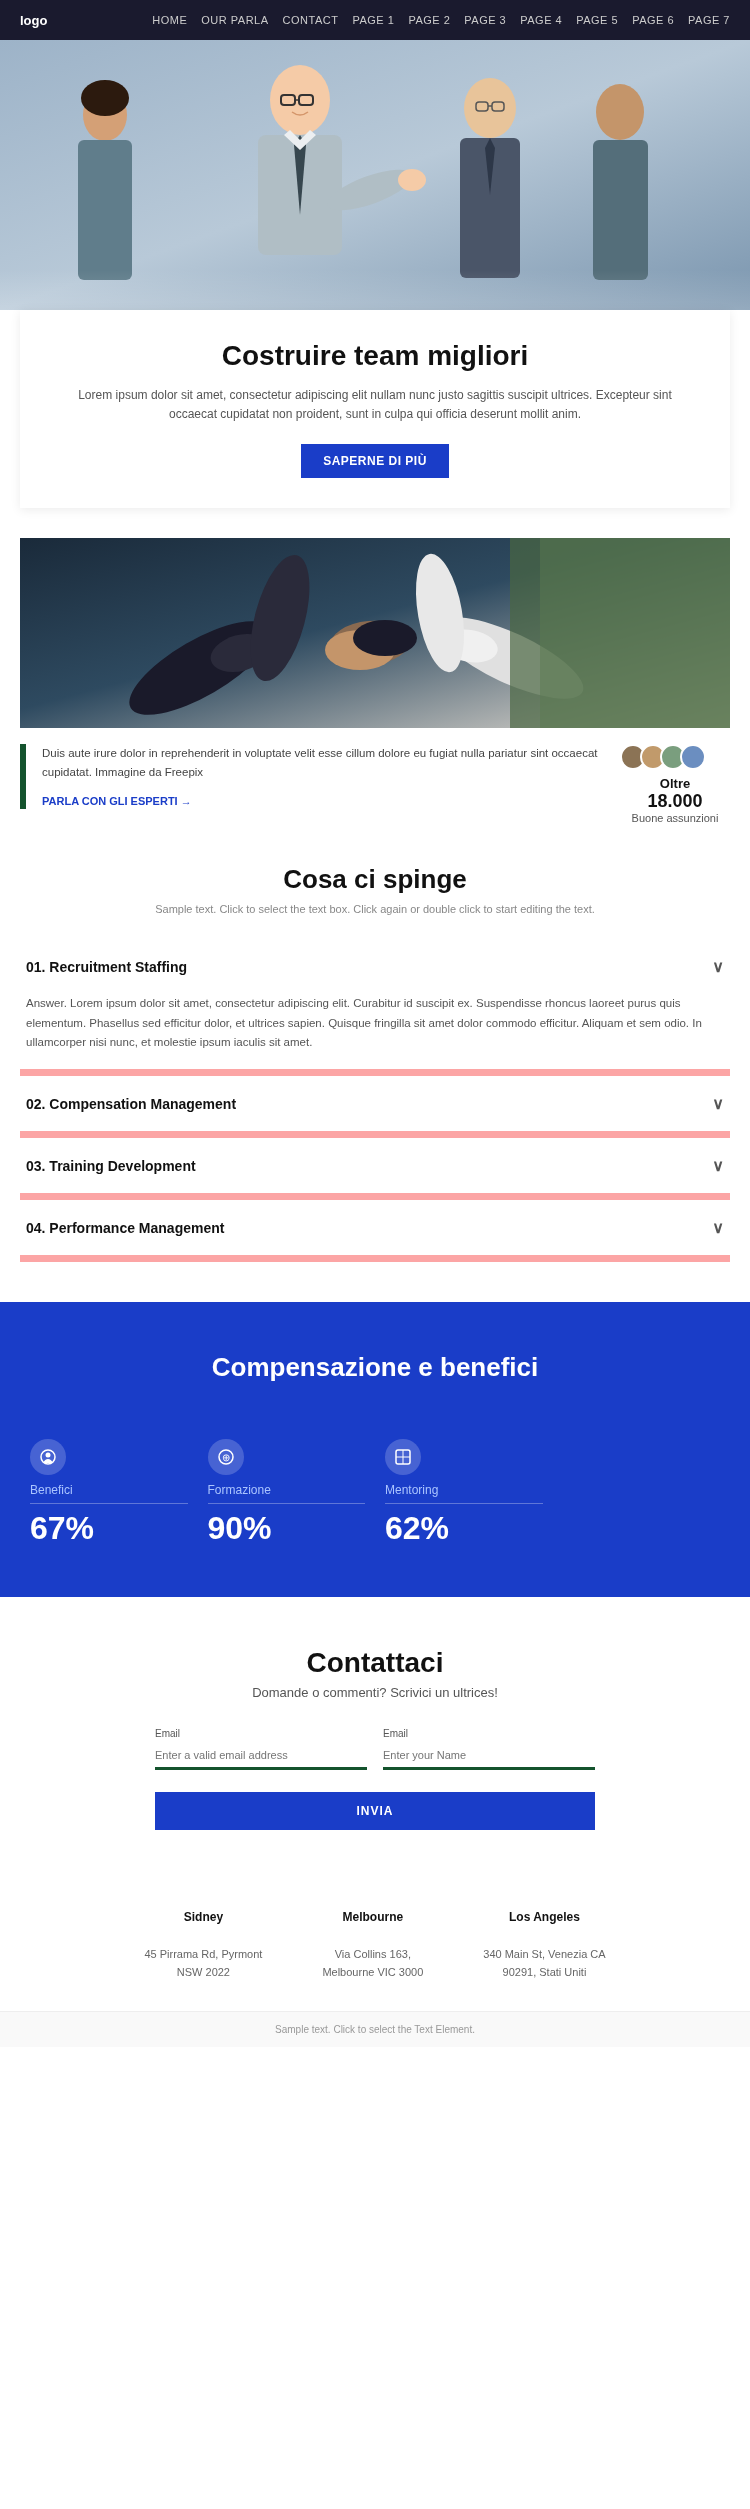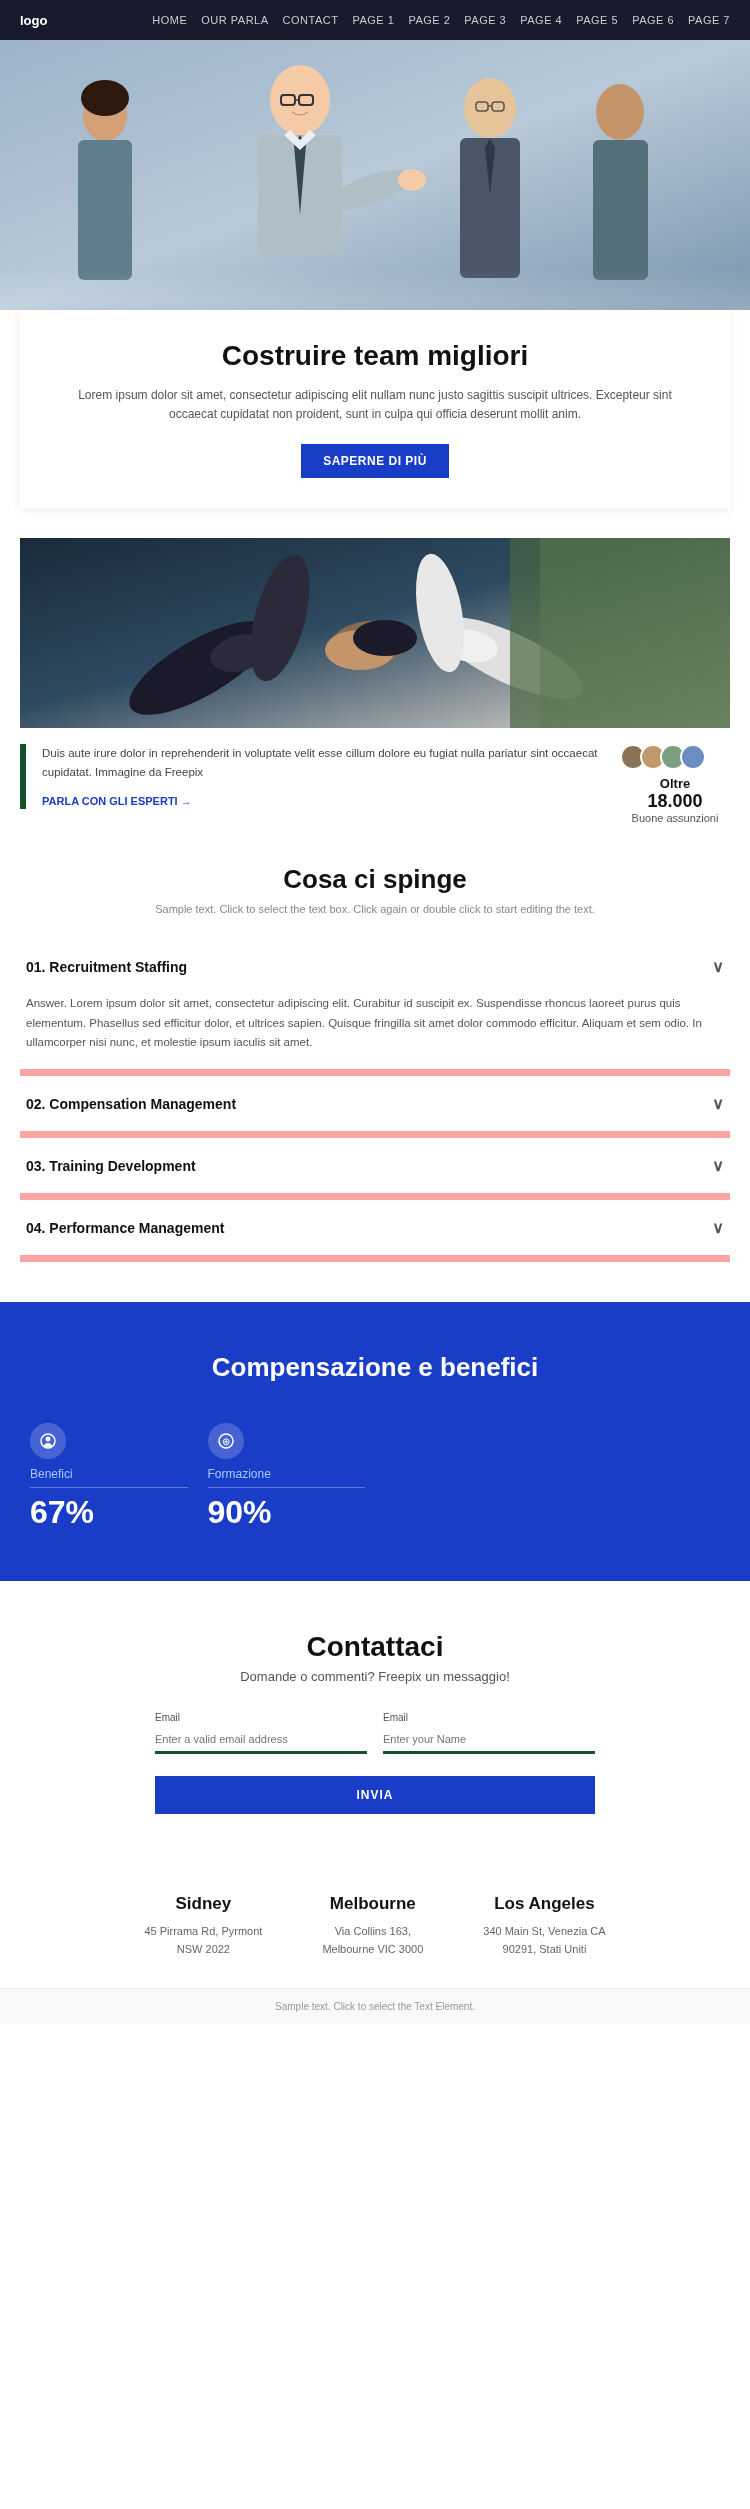--- a/index.html
+++ b/index.html
@@ -110,21 +110,21 @@
       display: none;
     }
     .accordion-body.open { display: block; }
 
     
     .section-benefits {
       background: #1a3dc8;
       padding: 50px 30px;
       text-align: center;
     }
-    .section-benefits h2 { color: #fff; font-size: 26px; margin-bottom: 40px; }
+    .section-benefits h2 { color: #fff; font-size: 26px; margin-bottom: 56px; }
     .benefits-grid {
       display: grid;
       grid-template-columns: 1fr 1fr 1fr 1fr;
       gap: 20px;
     }
     .benefit-item { text-align: left; }
     .benefit-icon {
       width: 36px;
       height: 36px;
       background: rgba(255,255,255,0.2);
@@ -194,21 +194,21 @@
     }
 
     
     .offices {
       display: flex;
       justify-content: center;
       gap: 60px;
       padding: 30px;
       text-align: center;
     }
-    .office h4 { font-size: 17px; font-weight: bold; color: #111; margin-bottom: 9px; }
+    .office h4 { font-size: 12px; font-weight: bold; color: #111; margin-bottom: 22px; }
     .office p { font-size: 11px; color: #666; line-height: 1.6; }
 
     
     .footer-note {
       text-align: center;
       padding: 12px;
       font-size: 10px;
       color: #999;
       border-top: 1px solid #eee;
       background: #f9f9f9;
@@ -441,26 +441,37 @@
     <div class="benefit-item">
       <div class="benefit-icon">
         <svg width="18" height="18" viewBox="0 0 18 18">
             <circle cx="9" cy="9" r="7" fill="none" stroke="white" stroke-width="1.5"></circle>
             <text x="5" y="13" font-size="10" fill="white">⊕</text>
           </svg>
       </div>
       <div class="benefit-label">Formazione</div>
       <div class="benefit-pct">90%</div>
     </div>
+    <div class="benefit-item">
+      <div class="benefit-icon">
+        <svg width="18" height="18" viewBox="0 0 18 18">
+            <rect x="2" y="2" width="14" height="14" rx="2" fill="none" stroke="white" stroke-width="1.5"></rect>
+            <line x1="9" y1="2" x2="9" y2="16" stroke="white" stroke-width="1"></line>
+            <line x1="2" y1="9" x2="16" y2="9" stroke="white" stroke-width="1"></line>
+          </svg>
+      </div>
+      <div class="benefit-label">Mentoring</div>
+      <div class="benefit-pct">62%</div>
+    </div>
   </div>
 </div>
 
 <div class="section-contact">
   <h2>Contattaci</h2>
-  <p class="sub">Domande o commenti? Freepix un messaggio!</p>
+  <p class="sub">Domande o commenti? Scrivici un ultrices!</p>
   <div class="contact-form">
     <div class="form-row">
       <div class="form-group">
         <label>Email</label>
         <input type="email" placeholder="Enter a valid email address" style="">
       </div>
       <div class="form-group">
         <label>Email</label>
         <input type="text" placeholder="Enter your Name" style="">
       </div>

